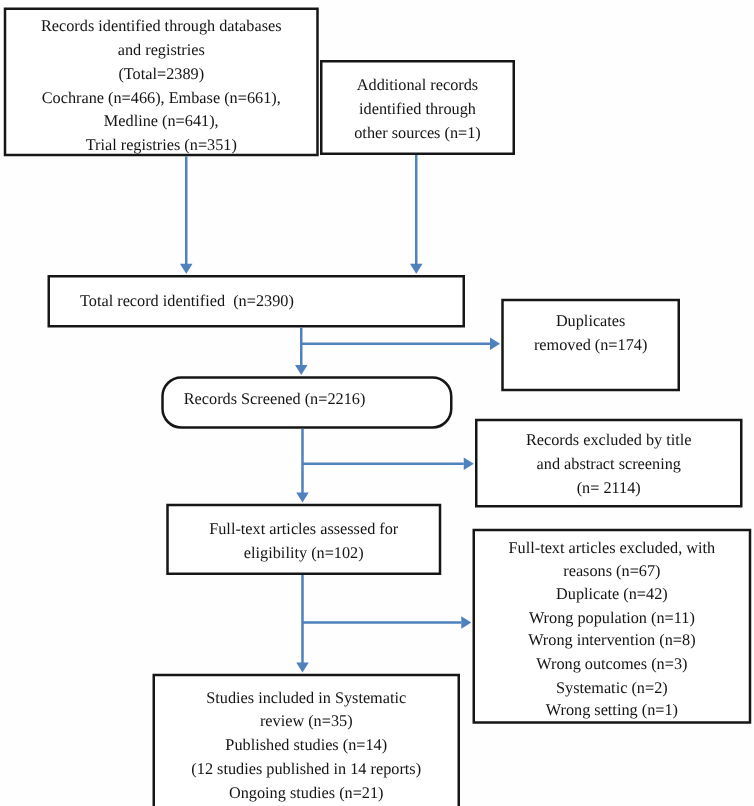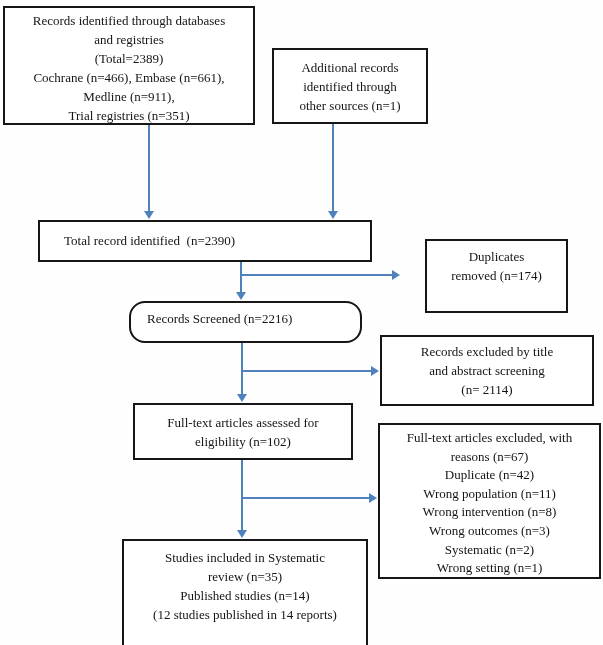--- a/index.html
+++ b/index.html
@@ -11,23 +11,23 @@
   .bx{
     position:absolute;box-sizing:border-box;background:#fff;
     border:2px solid #161616;
     font-size:13px;line-height:19px;text-align:center;
   }
   .bx div{white-space:pre-wrap;}
   .bx b{font-weight:normal;}
   .left{text-align:left;}
   
   #b1{left:3px;top:6px;width:252px;height:119px;padding-top:3px;}
-  #b2{left:272px;top:48px;width:156px;height:76px;padding-top:8px;}
+  #b2{left:256px;top:48px;width:156px;height:76px;padding-top:8px;}
   #b3{left:38px;top:220px;width:334px;height:42px;padding:9px 0 0 24px;}
-  #b4{left:401px;top:239px;width:143px;height:74px;padding-top:6px;margin-left:24px;}
+  #b4{left:401px;top:239px;width:143px;height:74px;padding-top:6px;}
   #b5{left:129px;top:301px;width:233px;height:42px;padding:6px 0 0 16px;border-radius:16px;}
   #b6{left:380px;top:335px;width:214px;height:71px;padding-top:5px;}
   #b7{left:133px;top:403px;width:220px;height:57px;padding-top:8px;}
   #b8{left:378px;top:423px;width:223px;height:156px;padding-top:4px;line-height:18.6px;}
   #b9{left:122px;top:539px;width:246px;height:112px;padding-top:7px;}
   
   .vline,.hline{position:absolute;background:#4f81bd;}
   .vline{width:2px;}
   .hline{height:2px;}
   .head-down{position:absolute;width:0;height:0;
@@ -40,21 +40,21 @@
 </head>
 <body>
 
 <div id="canvas">
 
   <div class="bx" id="b1">
     <div><span>Records identified through databases</span></div>
     <div><span>and registries</span></div>
     <div><b>(Total=2389)</b></div>
     <div><span>Cochrane (n=466), Embase (n=661),</span></div>
-    <div><span>Medline (n=911),</span></div>
+    <div><span>Medline (n=641),</span></div>
     <div><span>Trial registries (n=351)</span></div>
   </div>
 
   <div class="bx" id="b2">
     <div><span>Additional records</span></div>
     <div><span>identified through</span></div>
     <div><span>other sources </span><b>(n=1)</b></div>
   </div>
 
   <div class="bx left" id="b3">
@@ -90,20 +90,21 @@
     <div><span>Wrong outcomes </span><b>(n=3)</b></div>
     <div><span>Systematic </span><b>(n=2)</b></div>
     <div><span>Wrong setting </span><b>(n=1)</b></div>
   </div>
 
   <div class="bx" id="b9">
     <div><span>Studies included in Systematic</span></div>
     <div><span>review </span><b>(n=35)</b></div>
     <div><span>Published studies </span><b>(n=14)</b></div>
     <div><span>(12 studies published in 14 reports)</span></div>
+    <div><span>Ongoing studies </span><b>(n=21)</b></div>
   </div>
 
   <div class="vline" style="left:148px;top:125px;height:87px;"></div>
   <div class="head-down" style="left:144px;top:211px;"></div>
 
   <div class="vline" style="left:332px;top:124px;height:88px;"></div>
   <div class="head-down" style="left:328px;top:211px;"></div>
 
   <div class="vline" style="left:240px;top:262px;height:31px;"></div>
   <div class="head-down" style="left:236px;top:292px;"></div>

